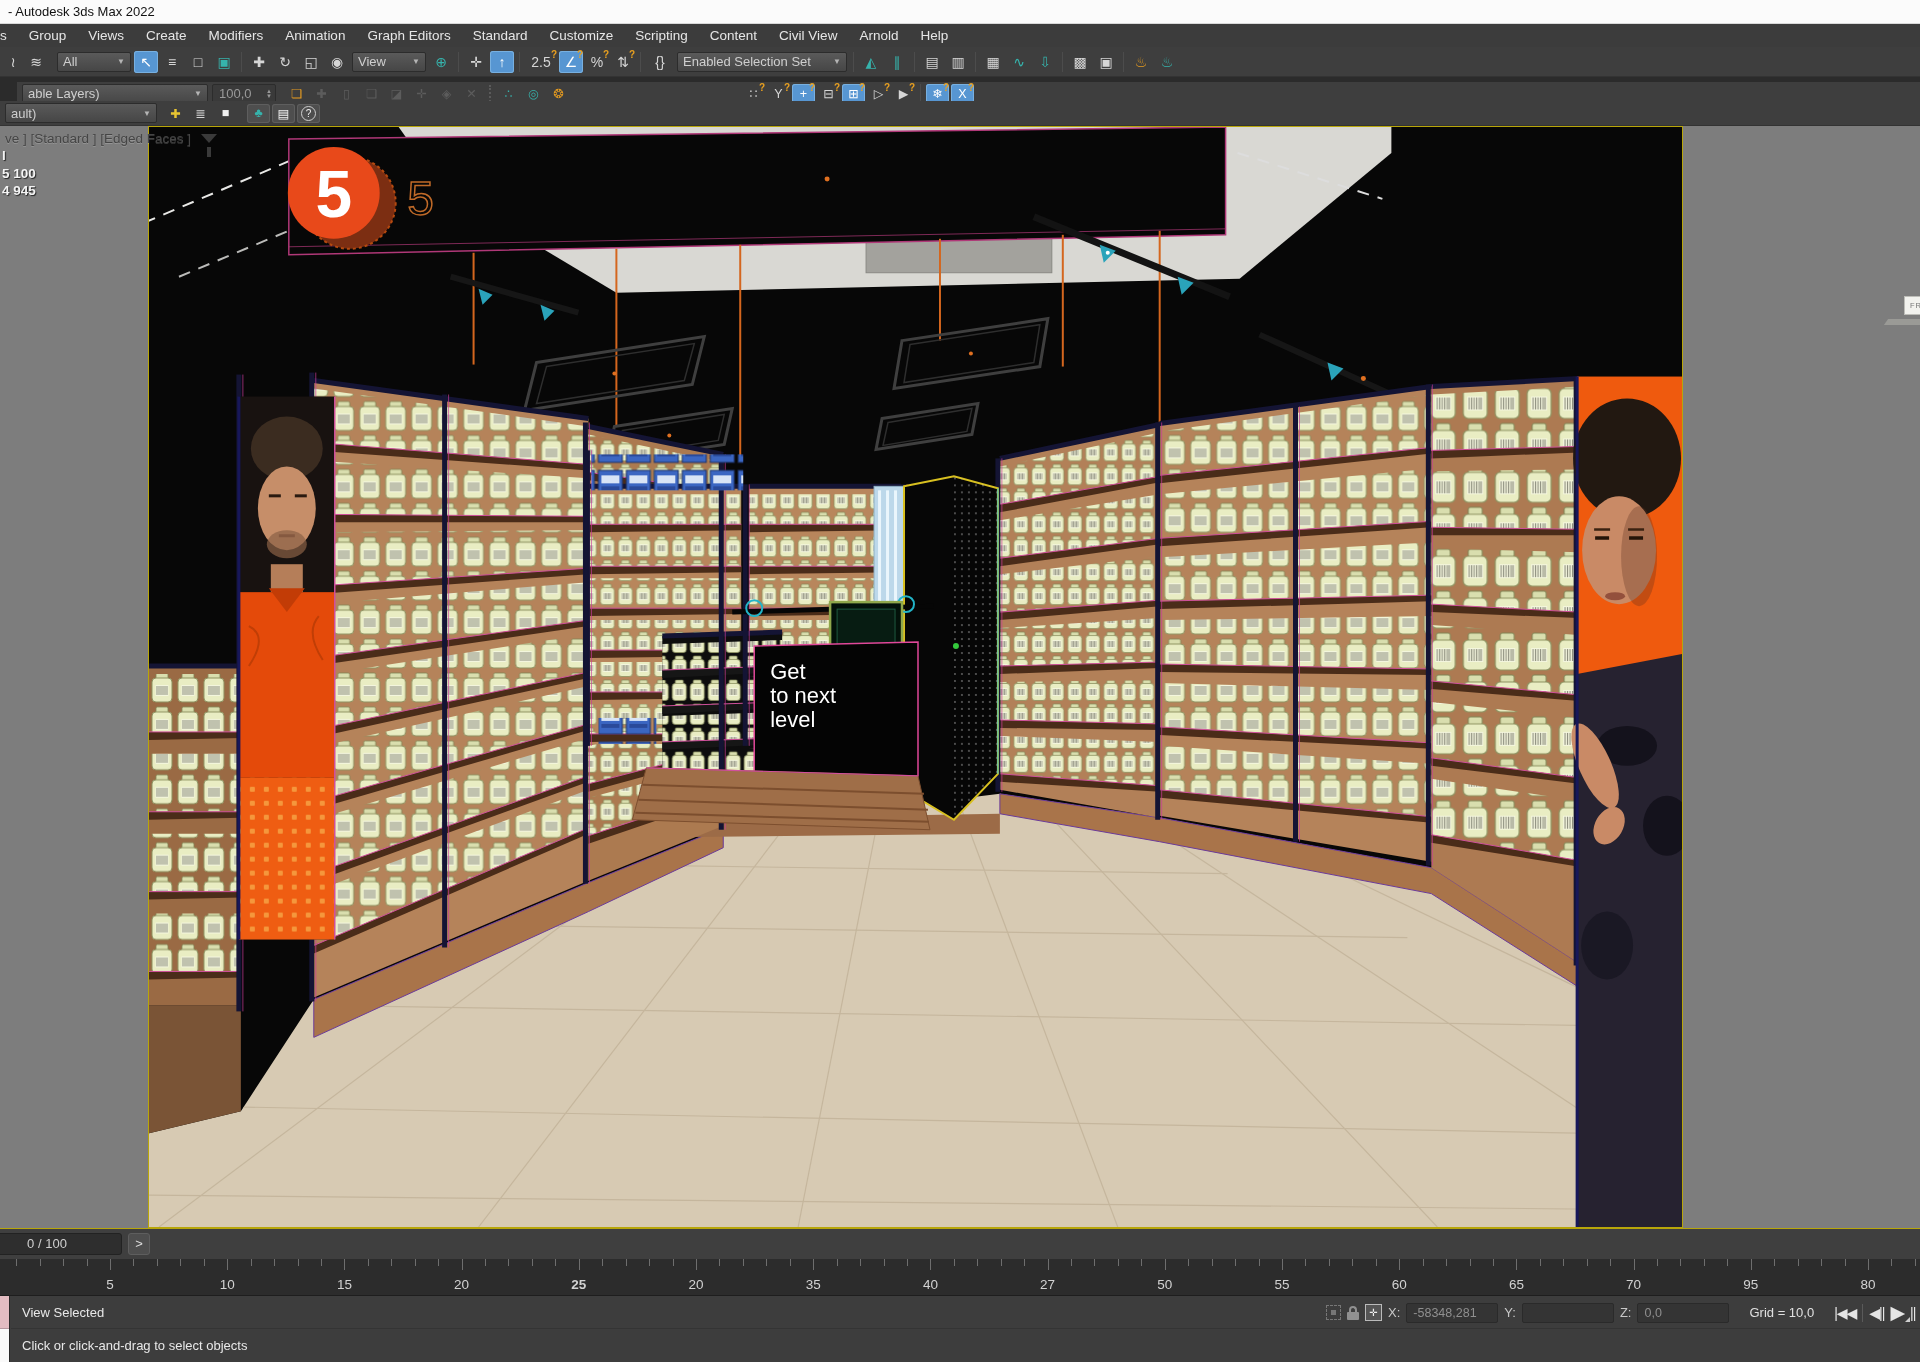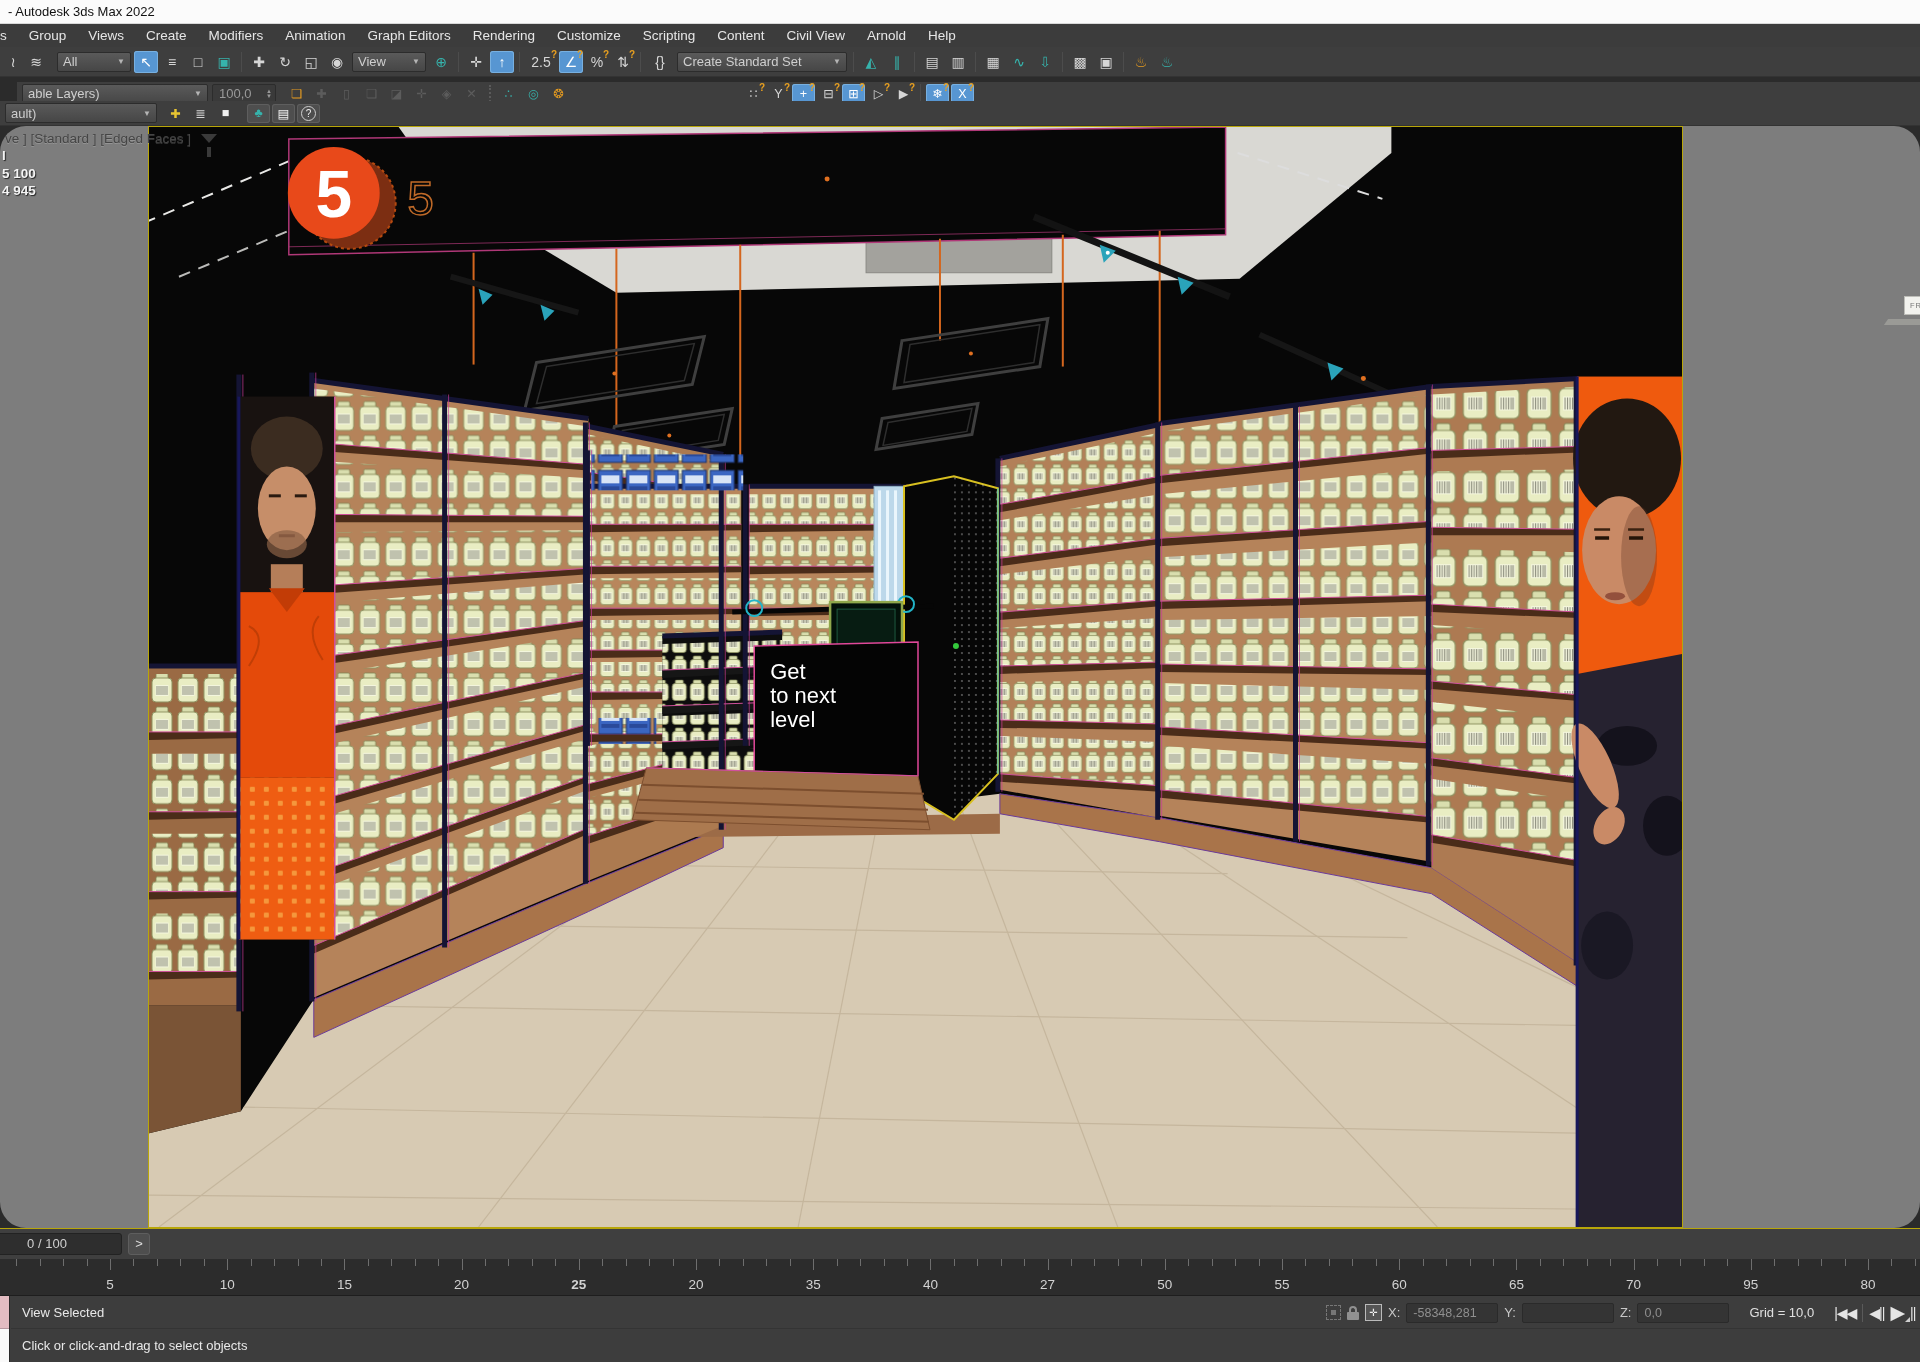--- a/index.html
+++ b/index.html
@@ -42,21 +42,21 @@
   .tdd .arr { font-size:8px; color:#b5b5b5; margin-left:6px; }
   .tspin { height:20px; background:#3a3a3a; border:1px solid #2c2c2c;
     border-radius:2px; color:#9a9a9a; font-size:13px; display:flex;
     align-items:center; margin:0 2px; }
   .tspin .v { flex:1; padding-left:6px; }
   .tspin .ar { display:flex; flex-direction:column; font-size:6px; color:#9a9a9a;
     line-height:5px; padding:0 3px; }
 
   
   #viewport { position:absolute; left:0; top:126px; width:1920px; height:1102px;
-    background:#7d7d7d; overflow:hidden;border-radius:26px; }
+    background:#7d7d7d; overflow:hidden; }
   #camframe { position:absolute; left:148px; top:0; width:1535px; height:1102px;
     border:1px solid #b8a60a; }
   #camframe svg { display:block; }
   #vp-label { position:absolute; left:5px; top:5px; font-size:13.5px; color:#454545;
     text-shadow:0 1px 0 rgba(255,255,255,0.18); display:flex; align-items:center;
     white-space:nowrap; z-index:5; }
   #vp-label .funnel { width:0; height:0; border-left:8px solid transparent;
     border-right:8px solid transparent; border-top:9px solid #3a3a3a;
     margin-left:10px; position:relative; }
   #vp-label .funnel:after { content:""; position:absolute; left:-2px; top:-2px;
@@ -136,21 +136,21 @@
 
 <div id="titlebar">- Autodesk 3ds Max 2022</div>
 <div id="menubar">
     <span class="mitem">s</span>
     <span class="mitem">Group</span>
     <span class="mitem">Views</span>
     <span class="mitem">Create</span>
     <span class="mitem">Modifiers</span>
     <span class="mitem">Animation</span>
     <span class="mitem">Graph Editors</span>
-    <span class="mitem">Rendering</span>
+    <span class="mitem">Standard</span>
     <span class="mitem">Customize</span>
     <span class="mitem">Scripting</span>
     <span class="mitem">Content</span>
     <span class="mitem">Civil View</span>
     <span class="mitem">Arnold</span>
     <span class="mitem">Help</span>
   </div>
 
 <div id="tb1" class="tbar">
     <span class="ticon" style="min-width: 18px;">
@@ -218,21 +218,21 @@
     </span>
     <span class="ticon">
       <span class="g" style="color: rgb(214, 214, 214);">⇅</span>
       <span class="q">?</span>
     </span>
     <span class="tsep"></span>
     <span class="ticon" style="min-width: 28px;">
       <span class="g" style="color: rgb(214, 214, 214);">{}</span>
     </span>
     <span class="tdd" style="width: 170px;">
-      <span>Create Standard Set</span>
+      <span>Enabled Selection Set</span>
       <span class="arr">▼</span>
     </span>
     <span class="tsep"></span>
     <span class="ticon">
       <span class="g" style="color: rgb(54, 179, 172);">◭</span>
     </span>
     <span class="ticon">
       <span class="g" style="color: rgb(54, 179, 172);">∥</span>
     </span>
     <span class="tsep"></span>

